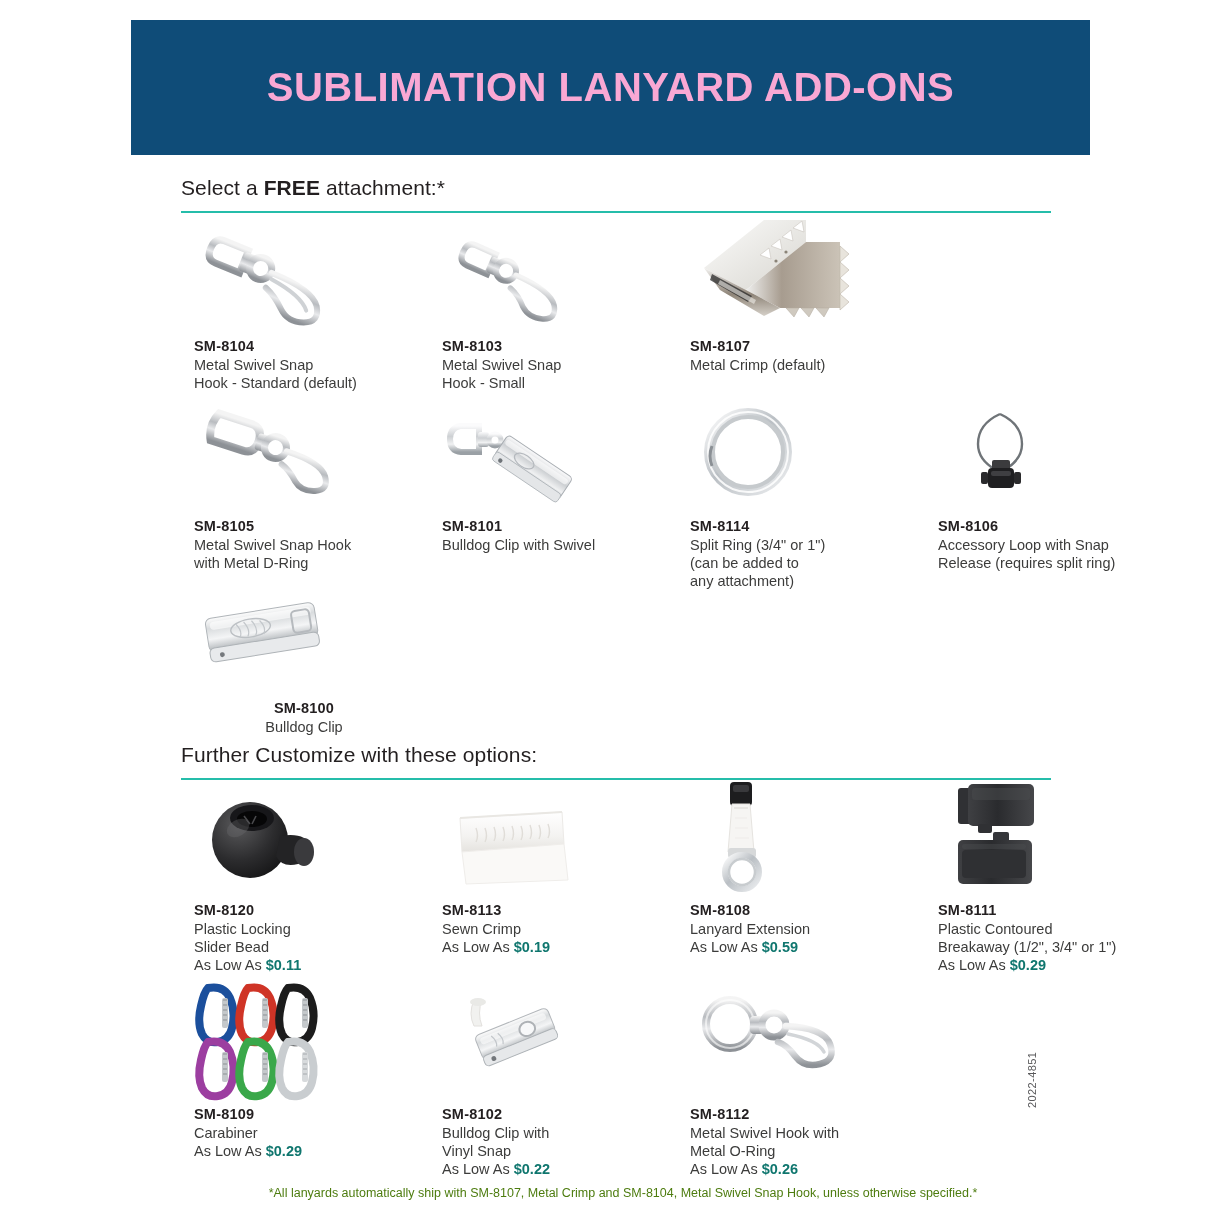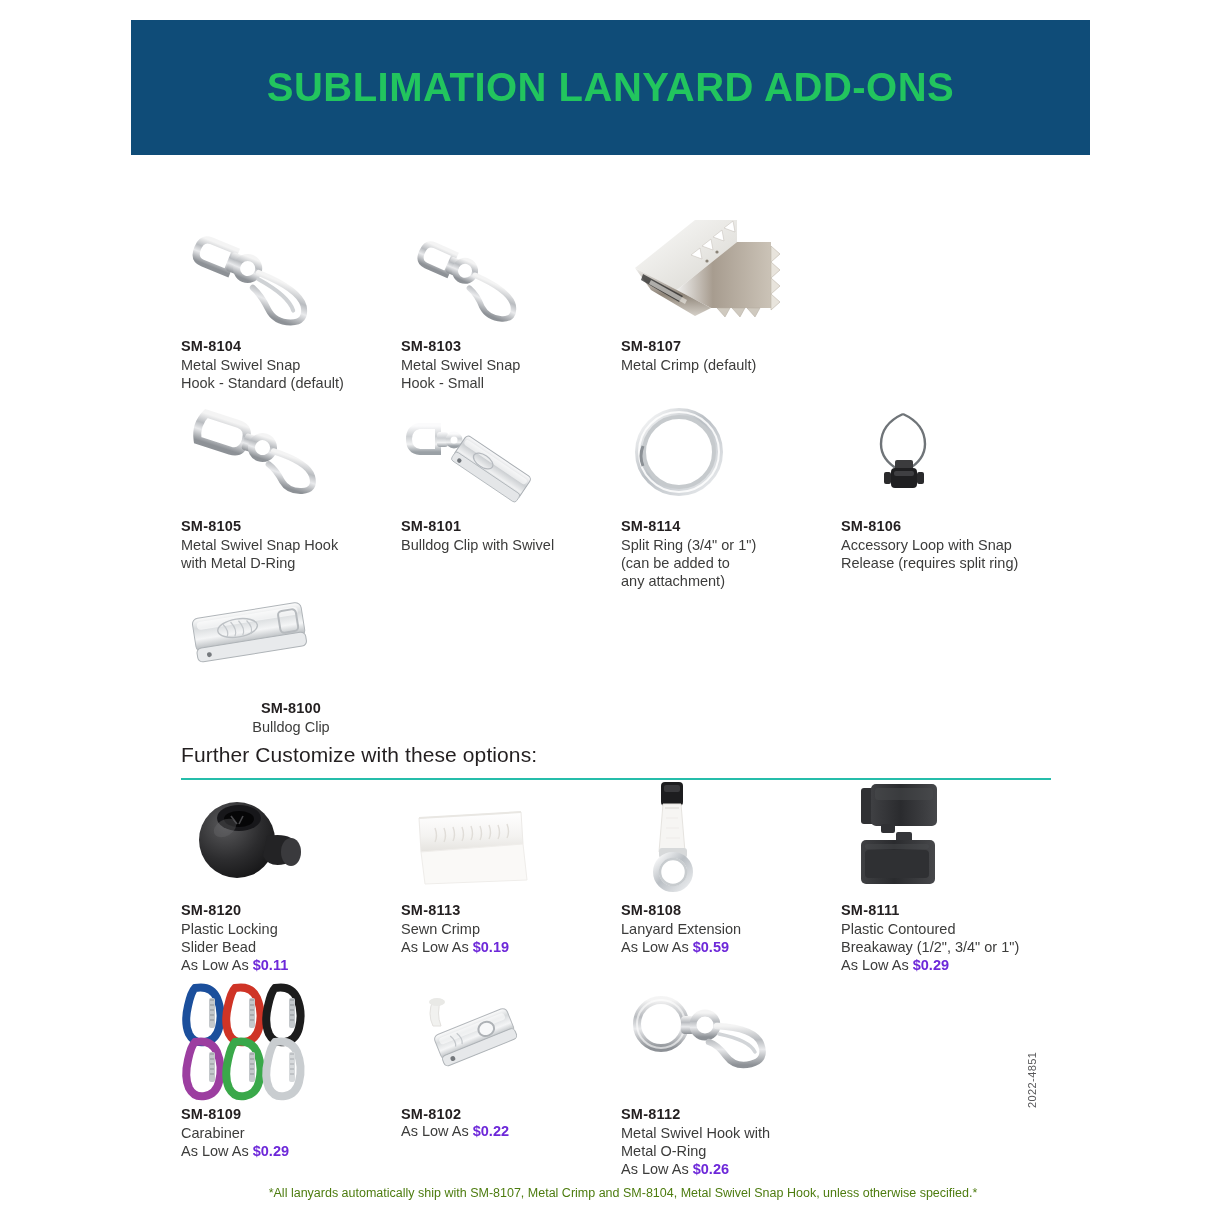--- a/index.html
+++ b/index.html
@@ -25,21 +25,21 @@
     left: 131px;
     top: 20px;
     width: 959px;
     height: 135px;
     background: #0f4c78;
     display: flex;
     align-items: center;
     justify-content: center;
   }
   .banner-title {
-    color: #22c55e;
+    color: #f9a8d4;
     font-size: 40px;
     font-weight: bold;
     letter-spacing: 0.5px;
     font-family: "Liberation Sans", sans-serif;
     text-align: center;
     white-space: nowrap;
   }
 
   
   .section {
@@ -58,24 +58,25 @@
   .rule {
     margin-top: 11px;
     height: 2px;
     width: 870px;
     background: #25bdaa;
   }
 
   
   .grid {
     position: absolute;
-    left: 181px;
+    left: 194px;
     width: 880px;
     display: grid;
     grid-template-columns: repeat(4, 220px);
+    gap: 28px;
   }
   .cell { position: relative; }
 
   .thumb {
     height: 100px;
     width: 200px;
     position: relative;
     display: flex;
     align-items: flex-end;
     justify-content: flex-start;
@@ -100,21 +101,21 @@
     line-height: 18px;
     margin-top: 2px;
     white-space: pre-line;
   }
   .price {
     font-size: 14.5px;
     color: #3c3c3b;
     line-height: 19.5px;
     white-space: nowrap;
   }
-  .price b { font-weight: bold; color: #6d28d9; }
+  .price b { font-weight: bold; color: #0f766e; }
 
   
   .footnote {
     position: absolute;
     left: 16px;
     top: 1186px;
     width: 1214px;
     text-align: center;
     font-size: 12.5px;
     color: #4d7c0f;
@@ -137,20 +138,26 @@
 </style>
 </head>
 <body>
 
 <div class="page">
 
   <div class="banner">
     <div class="banner-title">SUBLIMATION LANYARD ADD-ONS</div>
   </div>
 
+  <div class="section" style="top:176px;">
+    <div class="section-heading">
+      <span>Select a </span><b>FREE</b><span> attachment:*</span>
+    </div>
+    <div class="rule"></div>
+  </div>
 
   <div class="grid" style="top:224px;">
 
     <div class="cell">
       <div class="thumb">
         <div class="thumb-inner">
           <svg width="170" height="100" viewBox="0 0 170 100">
             <defs>
               <linearGradient id="mtl1" x1="0" y1="0" x2="0" y2="1">
                 <stop offset="0%" stop-color="#f4f4f4"></stop>
@@ -562,20 +569,22 @@
               <rect x="38" y="44" width="70" height="7" rx="3" fill="#ffffff" opacity="0.55"></rect>
               <ellipse cx="86" cy="53" rx="8" ry="7" fill="#f7f8f9" stroke="#aeb2b6" stroke-width="2"></ellipse>
               <rect x="34" y="62" width="78" height="11" rx="4" fill="#e6e8ea" stroke="#adb2b6" stroke-width="0.9"></rect>
               <circle cx="44" cy="68" r="2.4" fill="#73777b"></circle>
               <path d="M50 46 q4 7 1 12 M57 46 q4 7 1 12" stroke="#c2c6ca" stroke-width="1.2" fill="none"></path>
             </g>
           </svg>
         </div>
       </div>
       <div class="sku">SM-8102</div>
+      <div class="desc">Bulldog Clip with
+Vinyl Snap</div>
       <div class="price"><span>As Low As </span><b>$0.22</b></div>
     </div>
 
     <div class="cell">
       <div class="thumb" style="align-items:center;height:110px;">
         <div class="thumb-inner" style="height:110px;">
           <svg width="170" height="110" viewBox="0 0 170 110">
             <circle cx="40" cy="42" r="24" fill="none" stroke="url(#mtl1)" stroke-width="8"></circle>
             <circle cx="40" cy="42" r="24" fill="none" stroke="#ffffff" stroke-width="2" opacity="0.6"></circle>
             <rect x="60" y="34" width="14" height="18" rx="4" fill="url(#mtl1)"></rect>

